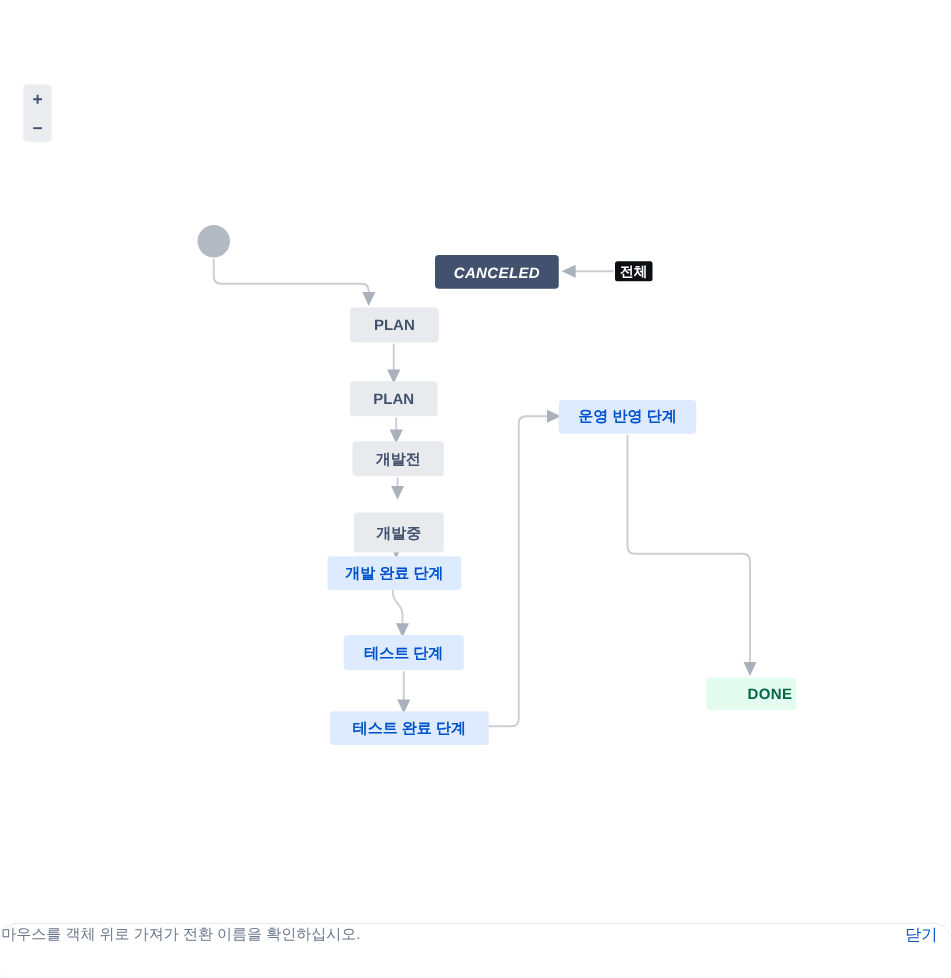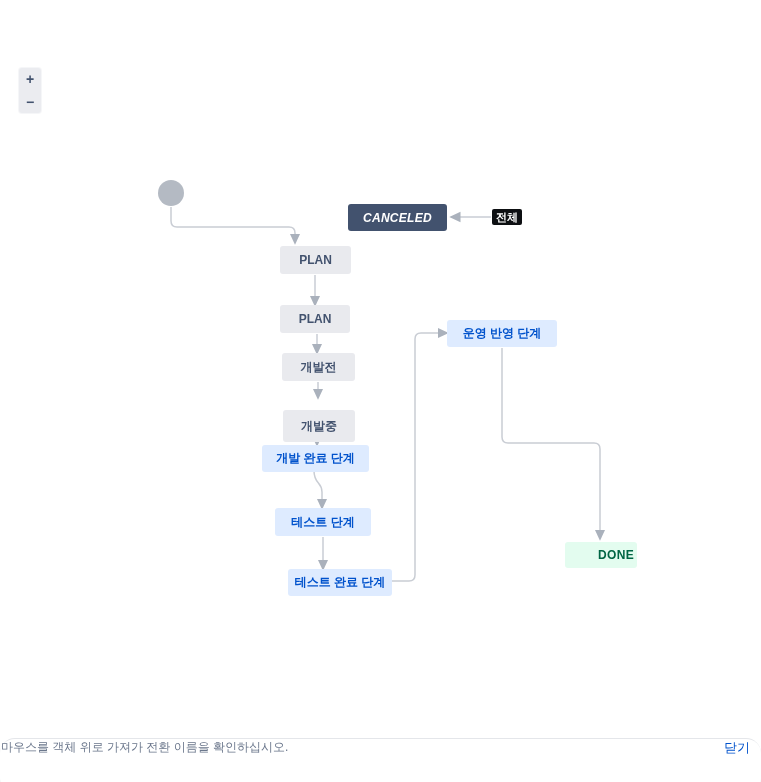--- a/index.html
+++ b/index.html
@@ -97,21 +97,21 @@
     text-align: center;
   }
   
   .n-canceled      { left: 348px; top: 204px; width: 99px;  height: 27px; }
   .n-open          { left: 280px; top: 246px; width: 71px;  height: 28px; }
   .n-plan          { left: 280px; top: 305px; width: 70px;  height: 28px; }
   .n-before-dev    { left: 282px; top: 353px; width: 73px;  height: 28px; }
   .n-in-dev        { left: 283px; top: 410px; width: 72px;  height: 32px; }
   .n-dev-complete  { left: 262px; top: 445px; width: 107px; height: 27px; }
   .n-test          { left: 275px; top: 508px; width: 96px;  height: 28px; }
-  .n-test-complete { left: 264px; top: 569px; width: 104px; height: 27px; margin-left: 24px; }
+  .n-test-complete { left: 264px; top: 569px; width: 127px; height: 27px; }
   .n-ops           { left: 447px; top: 320px; width: 110px; height: 27px; }
   .n-done          { left: 565px; top: 542px; width: 72px;  height: 26px; }
   
   .footer {
     position: absolute;
     left: 0; right: 0;
     top: 738px;
     height: 55px;
     border-top: 1px solid #e4e6ea;
     border-bottom: 1px solid #dfe1e6;

